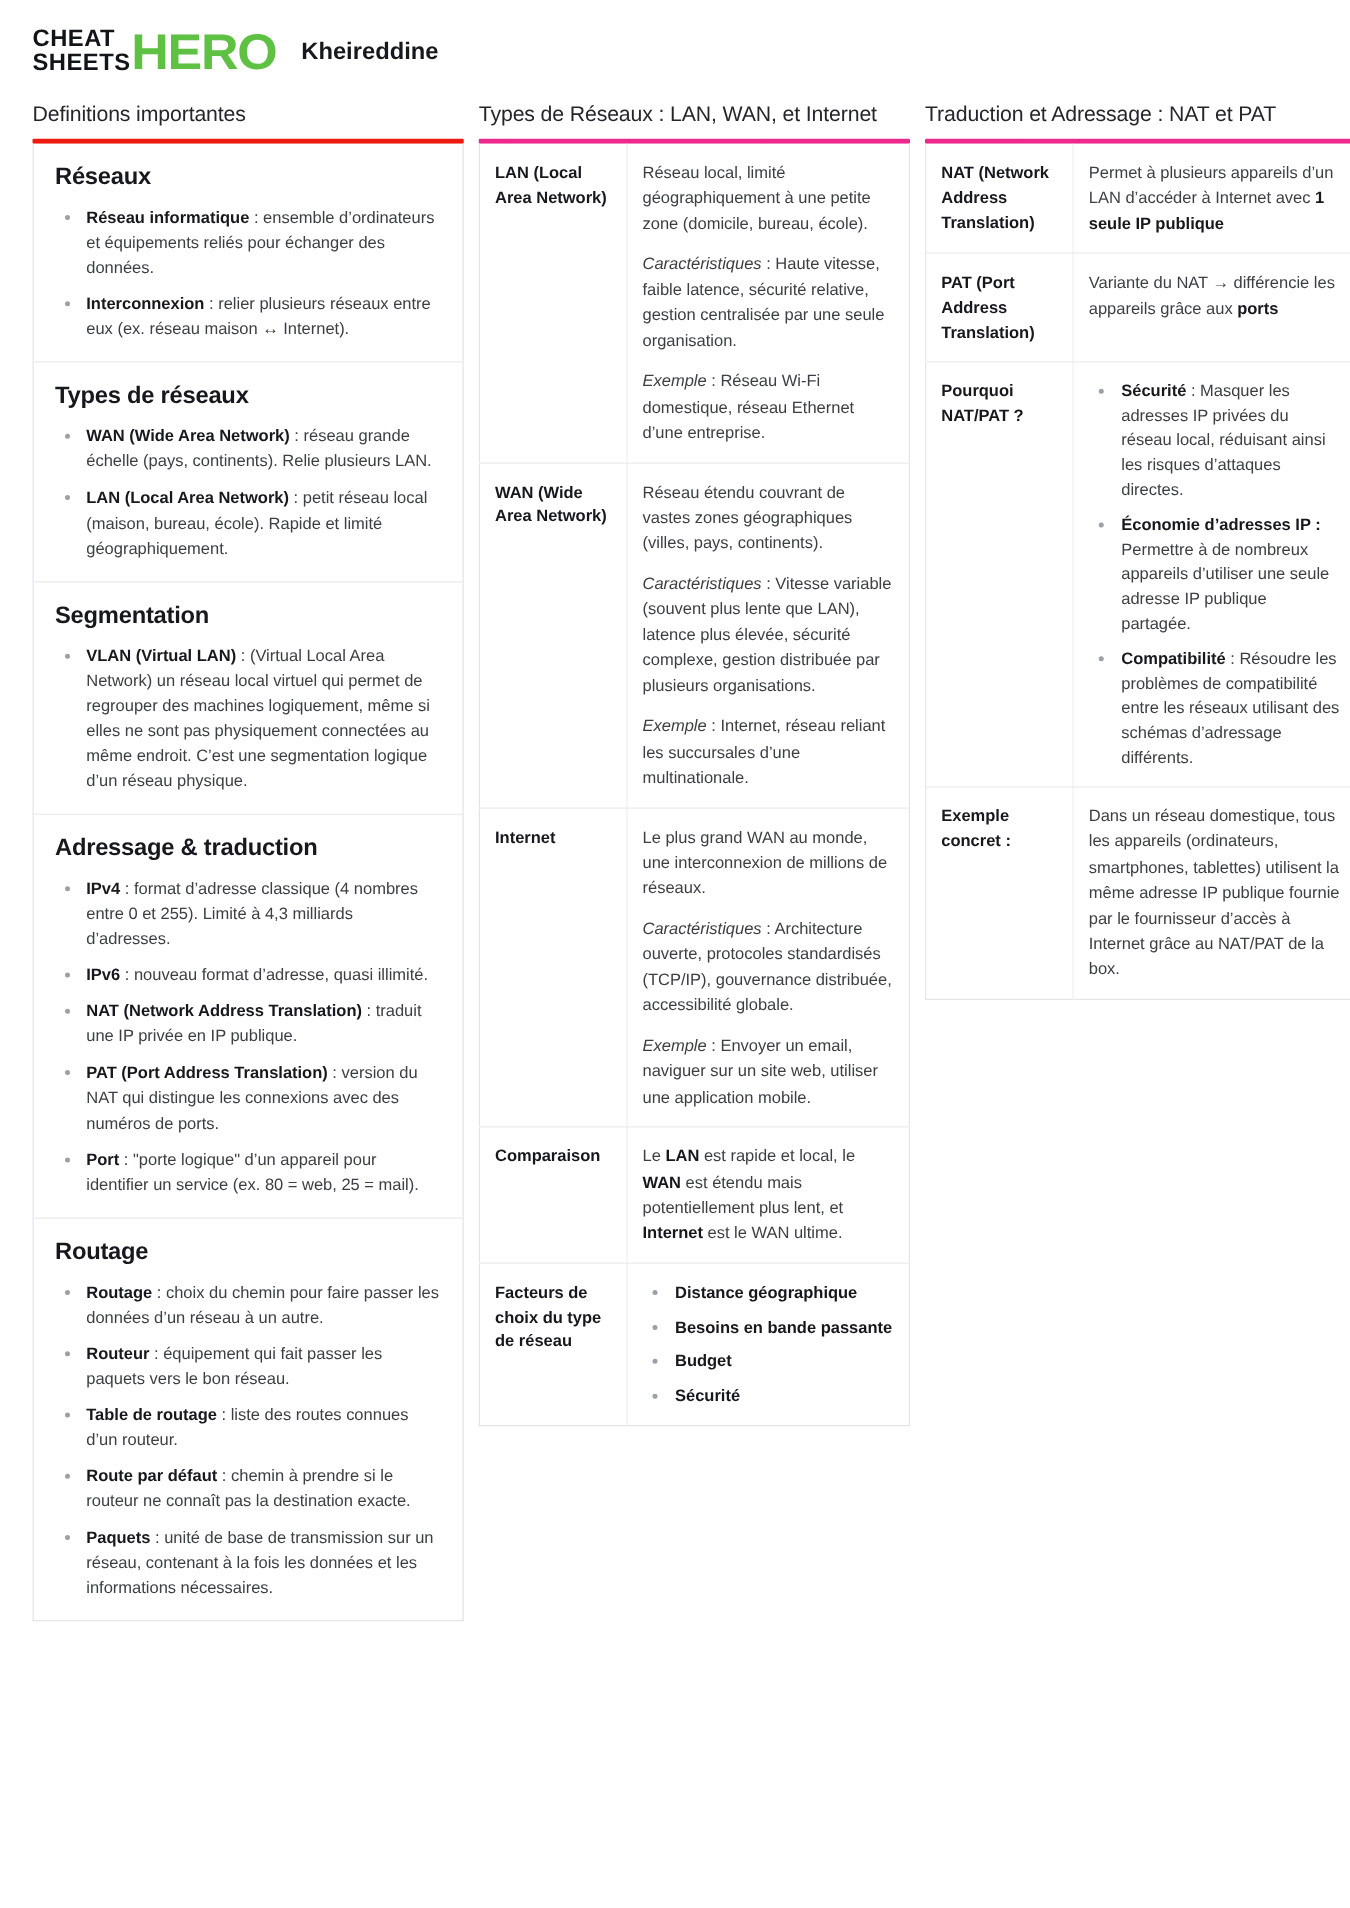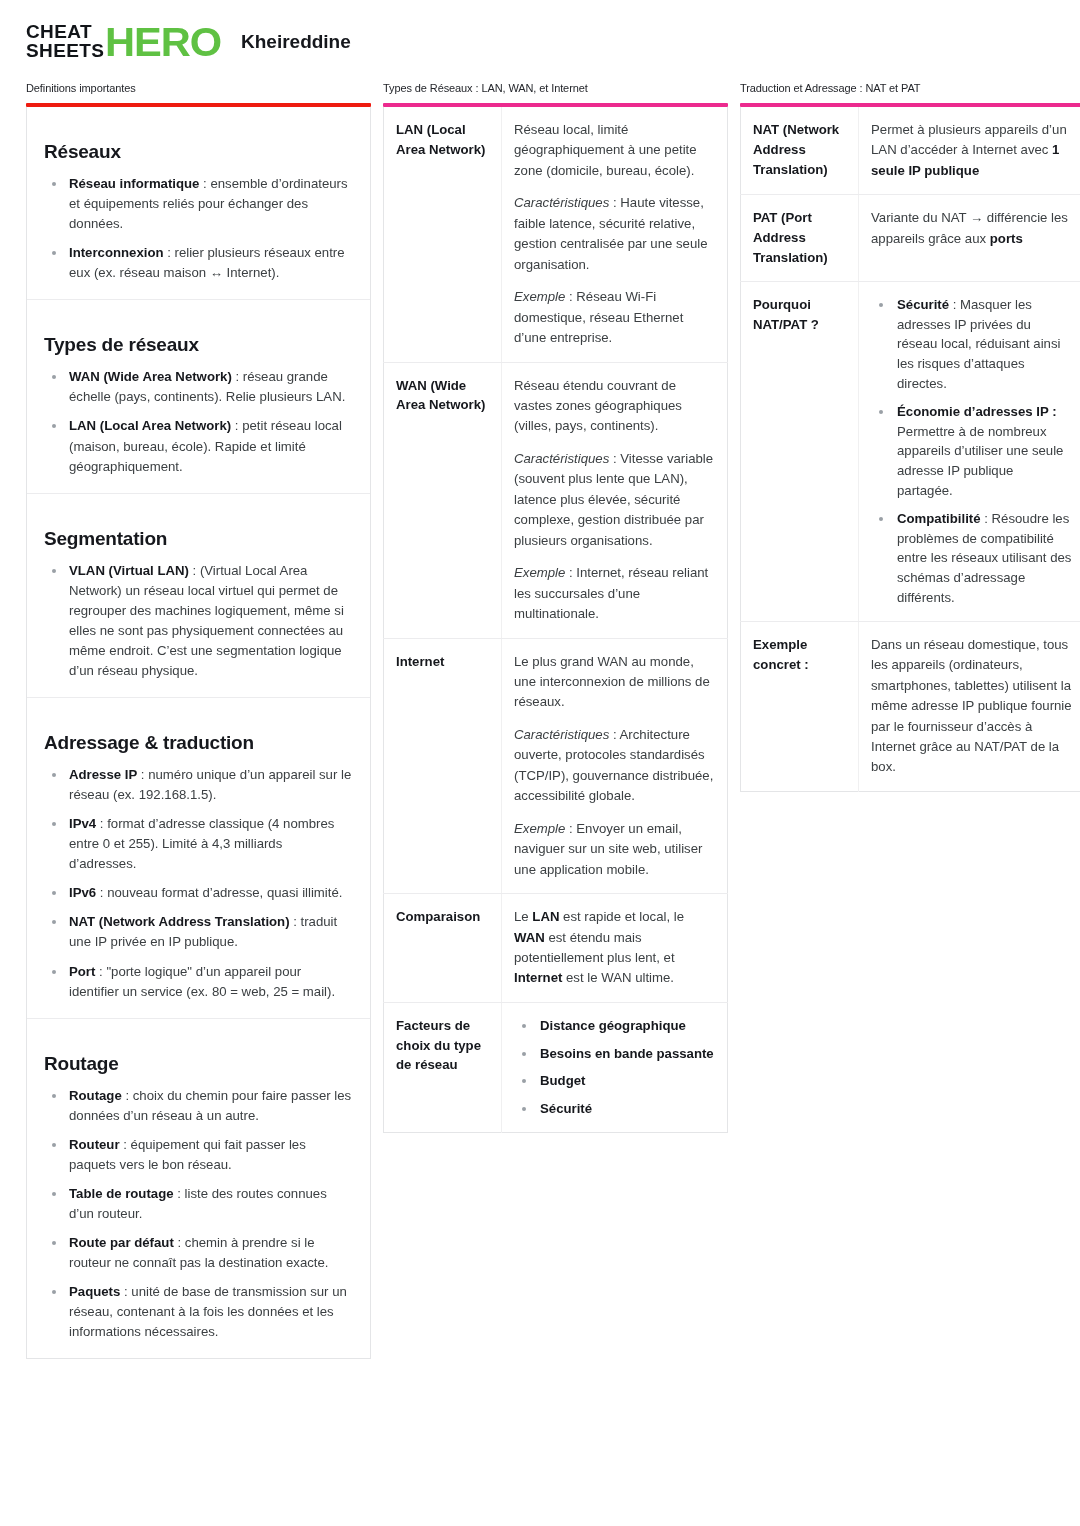--- a/index.html
+++ b/index.html
@@ -30,36 +30,36 @@
   
   .doc-title {
     font-size: 17px; font-weight: 700; color: #16181d;
     margin-top: 26px; letter-spacing: -0.1px;
   }
 
   
   .columns { display: flex; gap: 12px; margin-top: 18px; align-items: flex-start; }
   .col { width: 345px; flex: 0 0 345px; }
   .col-head {
-    font-size: 11px; color: #24262b; font-weight: 400;
+    font-size: 17px; color: #24262b; font-weight: 400;
     padding-bottom: 9px; letter-spacing: -0.1px;
   }
   .accent { height: 4px; width: 100%; border-radius: 1px; }
   .accent.red { background: #ee1b10; }
   .accent.magenta { background: #ec2a8e; }
 
   
   .card {
     border: 1px solid #e4e5e7; border-top: none; background: #fff;
   }
   .card-sec { padding: 16px 17px 14px 17px; border-bottom: 1px solid #ececee; }
   .card-sec:last-child { border-bottom: none; }
   .sec-title {
     font-size: 19px; font-weight: 700; color: #16181d;
-    margin-bottom: 11px; letter-spacing: -0.2px; margin-top: 18px;
+    margin-bottom: 11px; letter-spacing: -0.2px;
   }
   ul.bl { list-style: none; }
   ul.bl > li {
     position: relative; padding-left: 25px; margin-bottom: 9px;
     font-size: 13.2px; line-height: 1.52; color: #3c4043;
   }
   ul.bl > li:last-child { margin-bottom: 2px; }
   ul.bl > li::before {
     content: ""; position: absolute; left: 8px; top: 8px;
     width: 4px; height: 4px; border-radius: 50%; background: #9aa0a6;
@@ -129,24 +129,24 @@
           </div>
           <div class="card-sec">
             <div class="sec-title">Segmentation</div>
             <ul class="bl">
               <li><b>VLAN (Virtual LAN)</b><span> : </span><span>(Virtual Local Area Network) un réseau local virtuel qui permet de regrouper des machines logiquement, même si elles ne sont pas physiquement connectées au même endroit. C’est une segmentation logique d’un réseau physique.</span></li>
             </ul>
           </div>
           <div class="card-sec">
             <div class="sec-title">Adressage &amp; traduction</div>
             <ul class="bl">
-              <li><b>Adresse IP</b><span> : </span><span>numéro unique d’un appareil sur le réseau (ex. 192.168.1.5).</span></li>
               <li><b>IPv4</b><span> : </span><span>format d’adresse classique (4 nombres entre 0 et 255). Limité à 4,3 milliards d’adresses.</span></li>
               <li><b>IPv6</b><span> : </span><span>nouveau format d’adresse, quasi illimité.</span></li>
               <li><b>NAT (Network Address Translation)</b><span> : </span><span>traduit une IP privée en IP publique.</span></li>
+              <li><b>PAT (Port Address Translation)</b><span> : </span><span>version du NAT qui distingue les connexions avec des numéros de ports.</span></li>
               <li><b>Port</b><span> : </span><span>"porte logique" d’un appareil pour identifier un service (ex. 80 = web, 25 = mail).</span></li>
             </ul>
           </div>
           <div class="card-sec">
             <div class="sec-title">Routage</div>
             <ul class="bl">
               <li><b>Routage</b><span> : </span><span>choix du chemin pour faire passer les données d’un réseau à un autre.</span></li>
               <li><b>Routeur</b><span> : </span><span>équipement qui fait passer les paquets vers le bon réseau.</span></li>
               <li><b>Table de routage</b><span> : </span><span>liste des routes connues d’un routeur.</span></li>
               <li><b>Route par défaut</b><span> : </span><span>chemin à prendre si le routeur ne connaît pas la destination exacte.</span></li>

